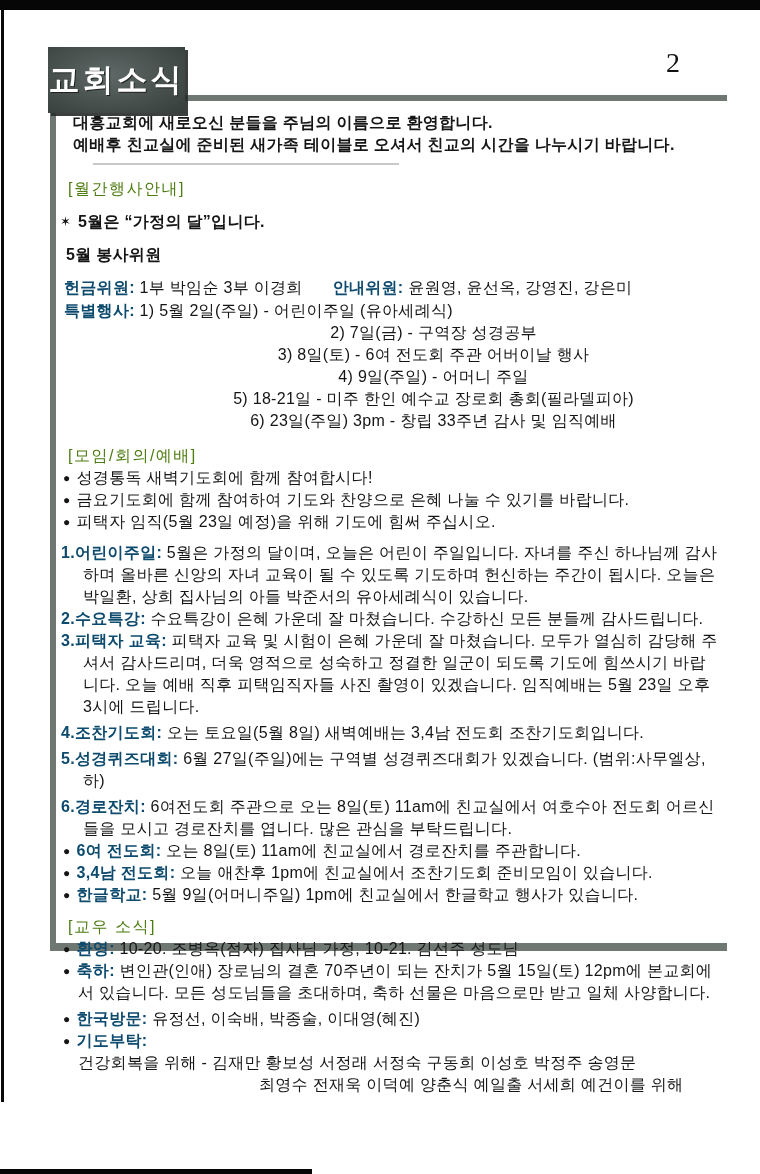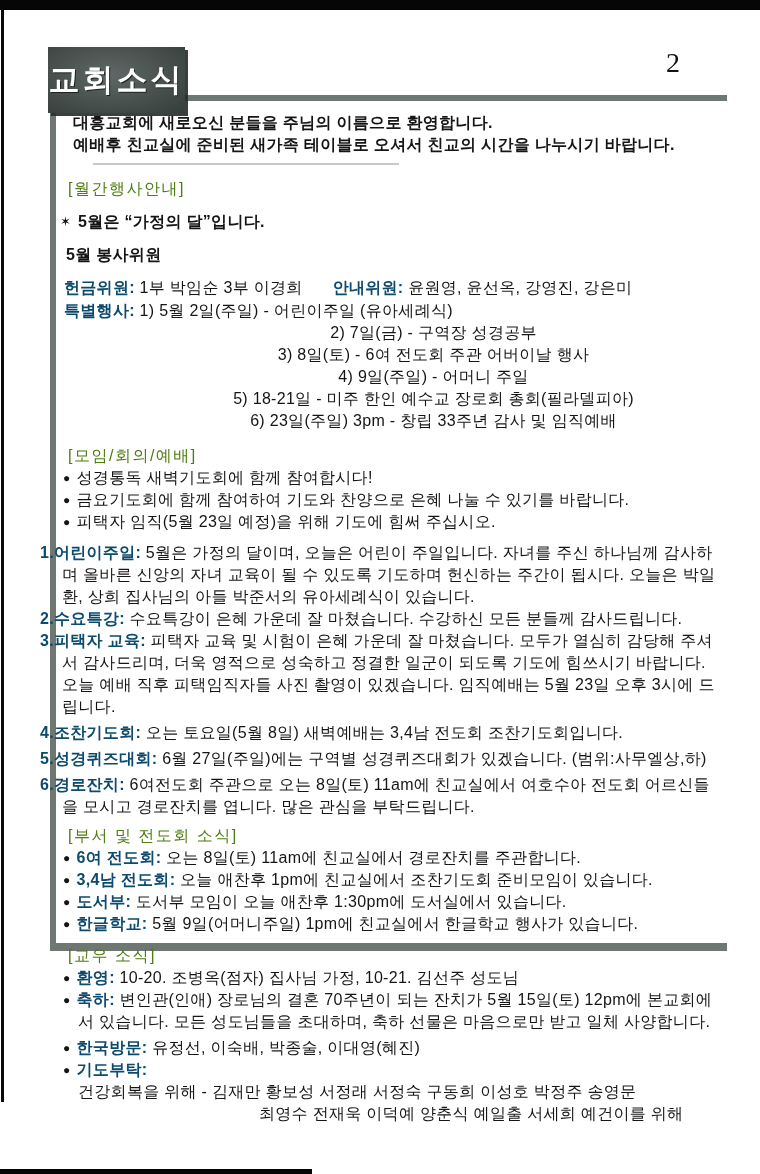--- a/index.html
+++ b/index.html
@@ -61,21 +61,21 @@
 
   .officers { margin:11px 0 0 8px; }
   .officers .usher-label { margin-left:30px; }
 
   .special { margin:1px 0 0 8px; }
   .special-item { margin-left:90px;text-align:center; }
 
   .bullet { margin-left:7px; padding-left:15px; text-indent:-15px; }
   .bullet .dot { font-size:12px; margin-right:6px; vertical-align:1px; }
 
-  .notice { margin-left:0; padding-left:6px; text-indent:-22px; }
+  .notice { margin-left:0; padding-left:27px; text-indent:-22px; }
   .gap4 { margin-top:4px; }
   .gap7 { margin-top:7px; }
   .gap9 { margin-top:9px; }
   .gap10 { margin-top:10px; }
 
   .prayer-1 { margin-left:22px; }
   .prayer-2 { margin-left:203px; }
 </style>
 </head>
 <body>
@@ -116,25 +116,23 @@
   <p class="bullet"><span class="dot">●</span><span>금요기도회에 함께 참여하여 기도와 찬양으로 은혜 나눌 수 있기를 바랍니다.</span></p>
   <p class="bullet"><span class="dot">●</span><span>피택자 임직(5월 23일 예정)을 위해 기도에 힘써 주십시오.</span></p>
 
   <p class="notice gap9"><b>1.어린이주일:</b> <span>5월은 가정의 달이며, 오늘은 어린이 주일입니다. 자녀를 주신 하나님께 감사하며 올바른 신앙의 자녀 교육이 될 수 있도록 기도하며 헌신하는 주간이 됩시다. 오늘은 박일환, 상희 집사님의 아들 박준서의 유아세례식이 있습니다.</span></p>
   <p class="notice"><b>2.수요특강:</b> <span>수요특강이 은혜 가운데 잘 마쳤습니다. 수강하신 모든 분들께 감사드립니다.</span></p>
   <p class="notice"><b>3.피택자 교육:</b> <span>피택자 교육 및 시험이 은혜 가운데 잘 마쳤습니다. 모두가 열심히 감당해 주셔서 감사드리며, 더욱 영적으로 성숙하고 정결한 일군이 되도록 기도에 힘쓰시기 바랍니다. 오늘 예배 직후 피택임직자들 사진 촬영이 있겠습니다. 임직예배는 5월 23일 오후 3시에 드립니다.</span></p>
   <p class="notice gap4"><b>4.조찬기도회:</b> <span>오는 토요일(5월 8일) 새벽예배는 3,4남 전도회 조찬기도회입니다.</span></p>
   <p class="notice gap4"><b>5.성경퀴즈대회:</b> <span>6월 27일(주일)에는 구역별 성경퀴즈대회가 있겠습니다. (범위:사무엘상,하)</span></p>
   <p class="notice gap4"><b>6.경로잔치:</b> <span>6여전도회 주관으로 오는 8일(토) 11am에 친교실에서 여호수아 전도회 어르신들을 모시고 경로잔치를 엽니다. 많은 관심을 부탁드립니다.</span></p>
 
-  <p class="sec-header gap7">[부서 및 전도회 소식]</p>
 
   <p class="bullet"><span class="dot">●</span><b>6여 전도회:</b> <span>오는 8일(토) 11am에 친교실에서 경로잔치를 주관합니다.</span></p>
   <p class="bullet"><span class="dot">●</span><b>3,4남 전도회:</b> <span>오늘 애찬후 1pm에 친교실에서 조찬기도회 준비모임이 있습니다.</span></p>
-  <p class="bullet"><span class="dot">●</span><b>도서부:</b> <span>도서부 모임이 오늘 애찬후 1:30pm에 도서실에서 있습니다.</span></p>
   <p class="bullet"><span class="dot">●</span><b>한글학교:</b> <span>5월 9일(어머니주일) 1pm에 친교실에서 한글학교 행사가 있습니다.</span></p>
 
   <p class="sec-header gap10">[교우 소식]</p>
 
   <p class="bullet"><span class="dot">●</span><b>환영:</b> <span>10-20. 조병옥(점자) 집사님 가정, 10-21. 김선주 성도님</span></p>
   <p class="bullet"><span class="dot">●</span><b>축하:</b> <span>변인관(인애) 장로님의 결혼 70주년이 되는 잔치가 5월 15일(토) 12pm에 본교회에서 있습니다. 모든 성도님들을 초대하며, 축하 선물은 마음으로만 받고 일체 사양합니다.</span></p>
   <p class="bullet gap4"><span class="dot">●</span><b>한국방문:</b> <span>유정선, 이숙배, 박종술, 이대영(혜진)</span></p>
   <p class="bullet"><span class="dot">●</span><b>기도부탁:</b><span></span></p>
 
   <p class="prayer-1">건강회복을 위해 - 김재만 황보성 서정래 서정숙 구동희 이성호 박정주 송영문</p>

